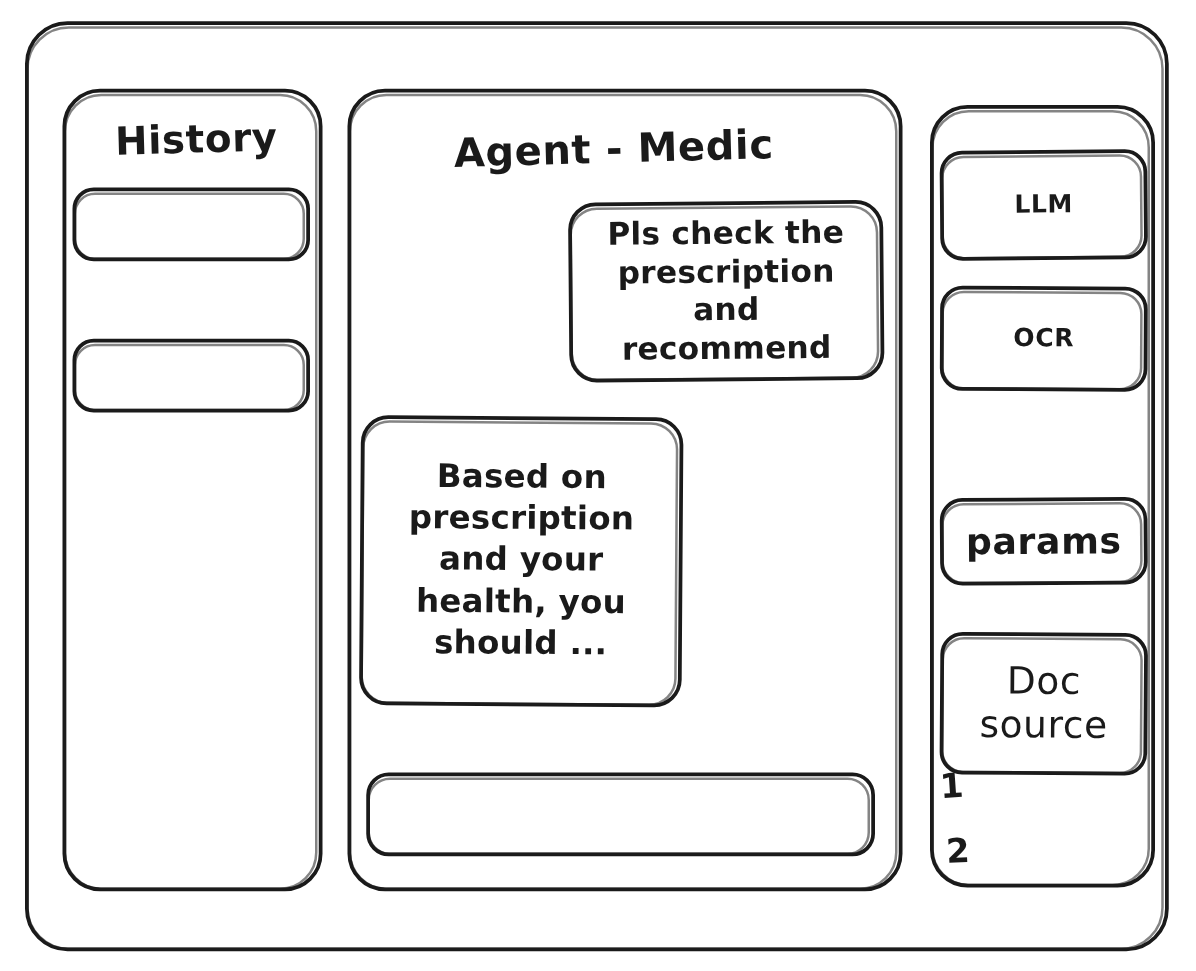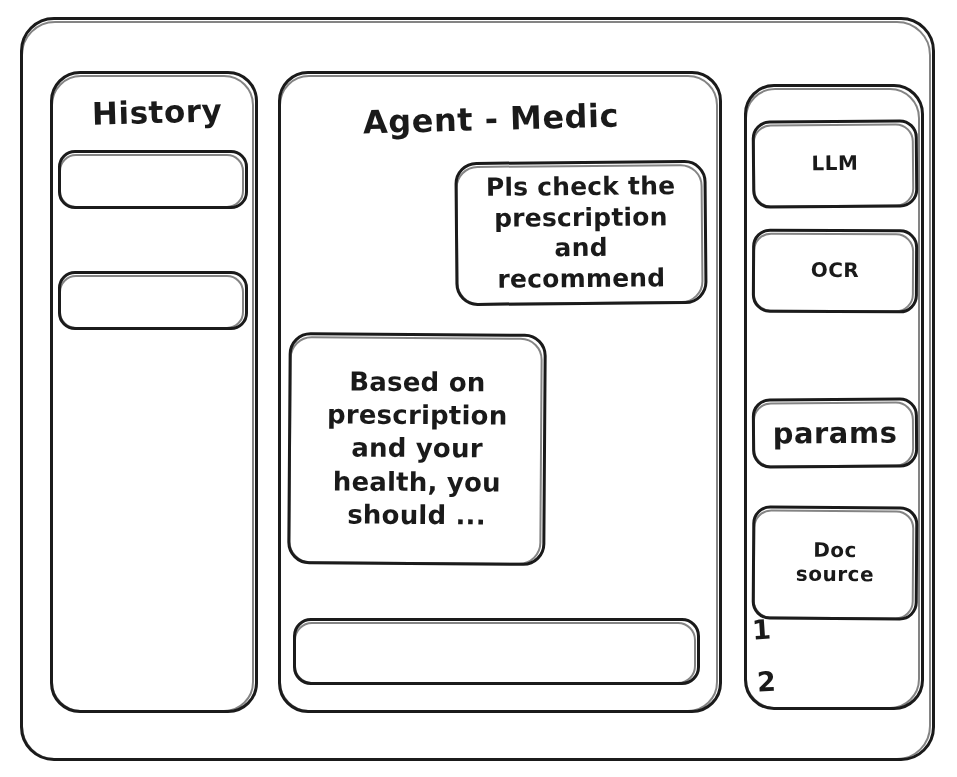--- a/index.html
+++ b/index.html
@@ -144,21 +144,21 @@
     text-align: center;
     white-space: pre-line;
     line-height: 1.18;
     letter-spacing: .5px;
   }
   #tool-llm      { top: 120px; height: 88px; transform: rotate(-0.5deg); }
   #tool-ocr      { top: 229px; height: 84px; transform: rotate(0.3deg); }
   #tool-params   { top: 398px; height: 70px; transform: rotate(-0.4deg); }
   #tool-docsource{ top: 506px; height: 114px; transform: rotate(0.4deg); }
   #tool-params .tool-label { font-size: 29px; font-weight: 600; }
-  #tool-docsource .tool-label { font-size: 20px; font-weight: 700; }
+  #tool-docsource .tool-label { font-size: 30px; font-weight: 400; }
 
   
   .source-ref {
     position: absolute;
     font-family: "DejaVu Sans", sans-serif;
     font-weight: 700;
     font-size: 27px;
     color: #1a1a1a;
   }
   #source-ref-1 { left: 752px; top: 614px; transform: rotate(-4deg); }

